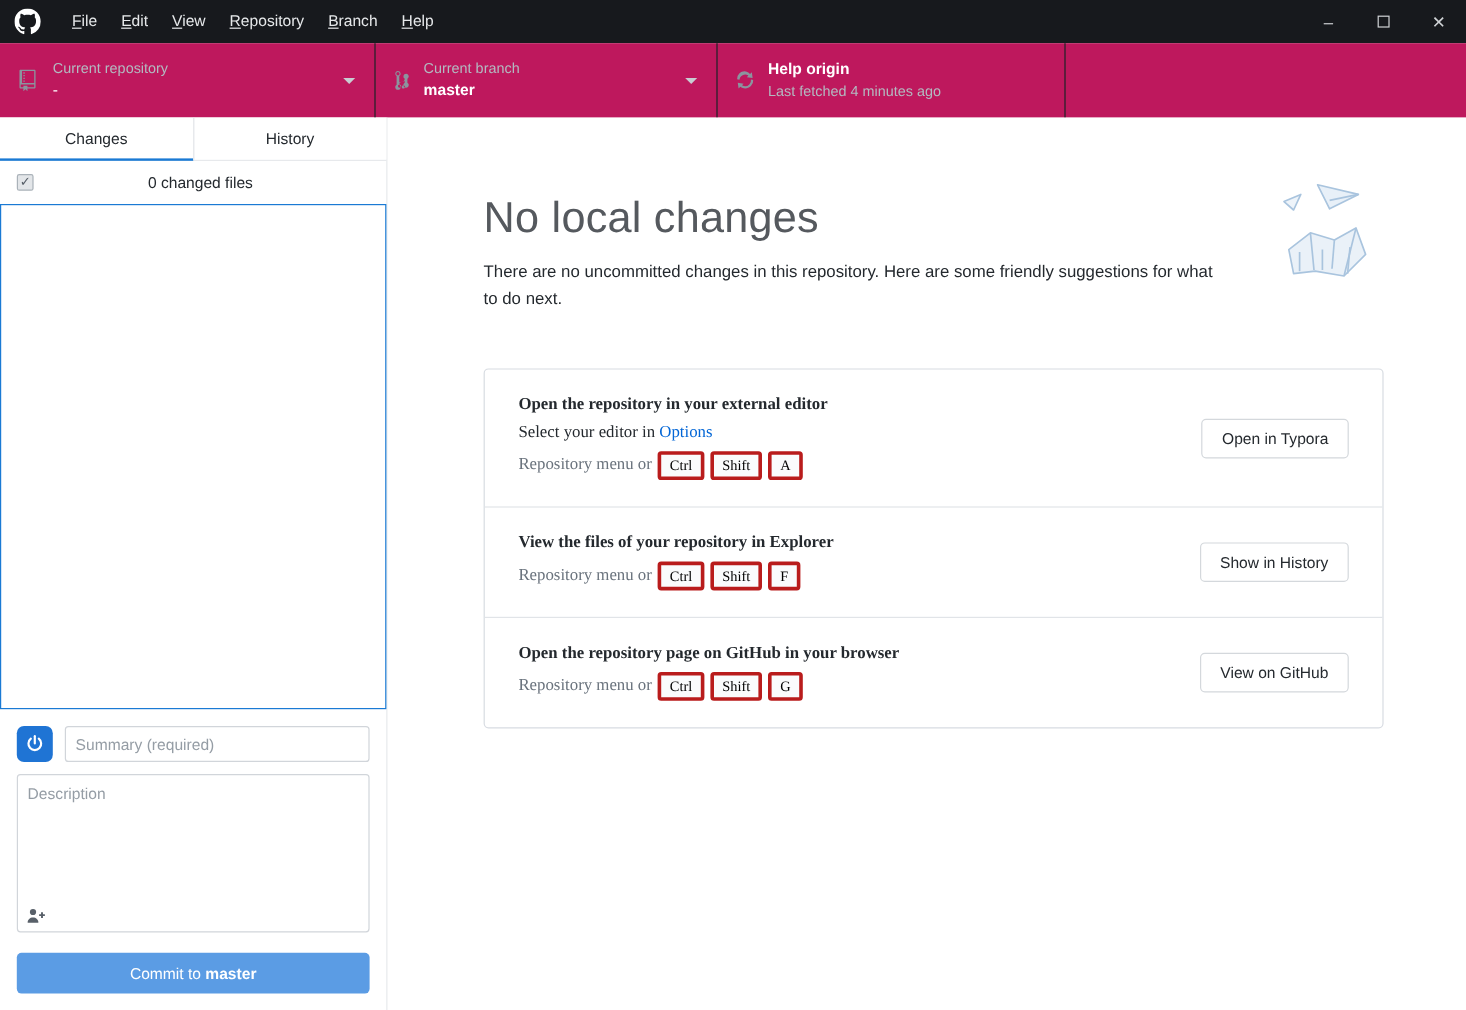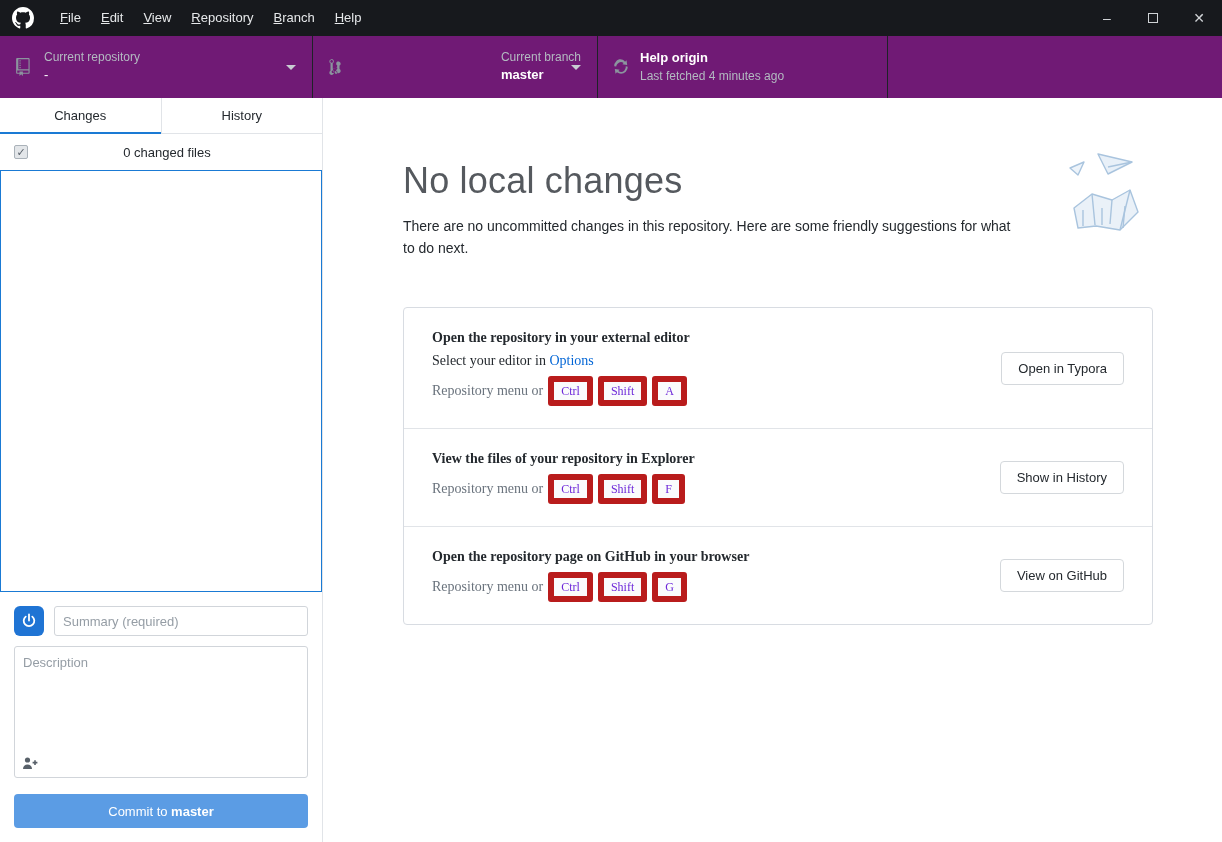--- a/index.html
+++ b/index.html
@@ -17,24 +17,24 @@
   }
   .logo { width:22px; height:22px; margin-right:16px; display:flex; align-items:center; }
   .menus { display:flex; }
   .menu-item { display:inline-block; padding:0 10px; font-size:13px; line-height:36px; cursor:default; }
   .menu-item::first-letter { text-decoration:underline; }
   .window-controls { margin-left:auto; display:flex; height:36px; }
   .win-btn { width:46px; height:36px; display:flex; align-items:center; justify-content:center; color:#d0d3d6; font-size:14px; cursor:default; }
   .max-box { width:10px; height:10px; border:1px solid #d0d3d6; }
 
   
-  .toolbar { height:62px; background:#701a75; display:flex; color:#fff; }
+  .toolbar { height:62px; background:#be185d; display:flex; color:#fff; }
   .tb-section { display:flex; align-items:center; padding:0 16px; border-right:1px solid #1e2227; position:relative; cursor:pointer; }
   .tb-repo { width:313px; }
-  .tb-branch { width:285px;justify-content:space-between; }
+  .tb-branch { width:285px; }
   .tb-fetch { width:290px; }
   .tb-icon { margin-right:12px; display:flex; align-items:center; color:#8b949e; }
   .tb-text { display:flex; flex-direction:column; line-height:1.3; }
   .tb-label { font-size:12px; color:#b3bac1; }
   .tb-value { font-size:13px; color:#fff; margin-top:2px; }
   .tb-value.bold { font-weight:bold; }
   .tb-title { font-size:13px; font-weight:bold; color:#fff; }
   .tb-sub { font-size:12px; color:#b3bac1; margin-top:2px; }
   .tb-chevron {
     position:absolute; right:16px; top:50%; margin-top:-2px;
@@ -94,22 +94,22 @@
 
   .suggestions { margin-top:48px; width:750px; border:1px solid #d8dce2; border-radius:4px; background:#fff; }
   .suggestion { display:flex; align-items:center; padding:22px 28px; }
   .suggestion + .suggestion { border-top:1px solid #e1e4e8; }
   .sg-text { flex:1; padding-right:20px;font-family:Liberation Serif, serif; }
   .sg-title { font-size:14px; font-weight:bold; color:#24292e; }
   .sg-line { margin-top:7px; font-size:14px; color:#24292e; }
   .link { color:#0366d6; cursor:pointer; text-decoration:none; }
   .sg-shortcut { margin-top:7px; font-size:14px; color:#6a737d; display:flex; align-items:center; }
   .kbd {
-    display:inline-block; margin-left:5px; padding:1px 7px; font-size:12px; color:#6d28d9;
-    background:#fafbfc; border:6px solid #b91c1c; border-radius:3px; line-height:16px;
+    display:inline-block; margin-left:5px; padding:1px 7px; font-size:12px; color:#000000;
+    background:#fafbfc; border:3px solid #b91c1c; border-radius:3px; line-height:16px;
   }
   .sg-btn {
     flex:none; background:#fff; border:1px solid #d4d8dc; border-radius:4px;
     padding:8px 16px; font-size:13px; font-family:inherit; color:#24292e; cursor:pointer;
   }
 </style>
 </head>
 <body>
 
 <div class="titlebar">

